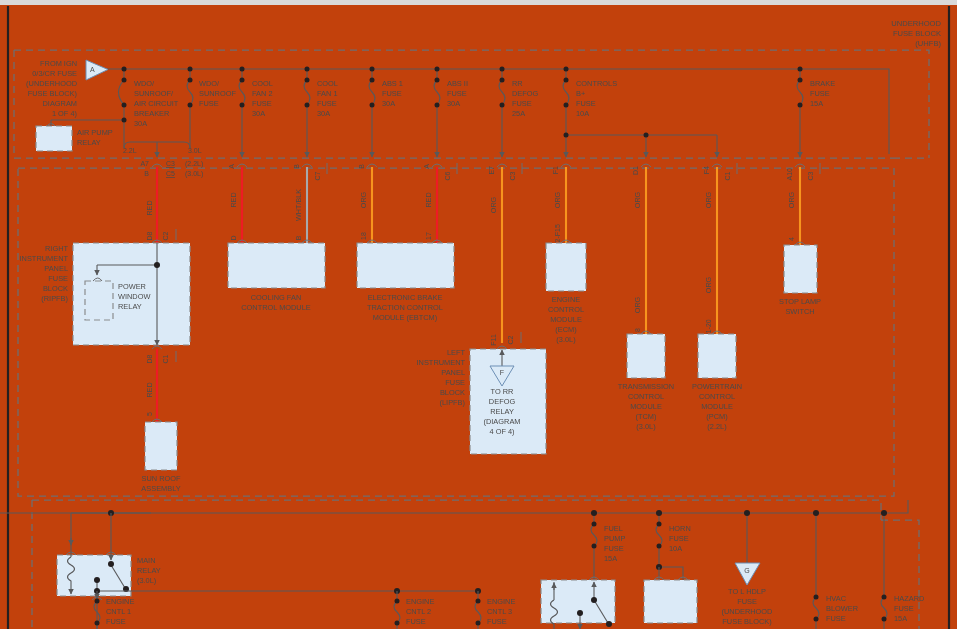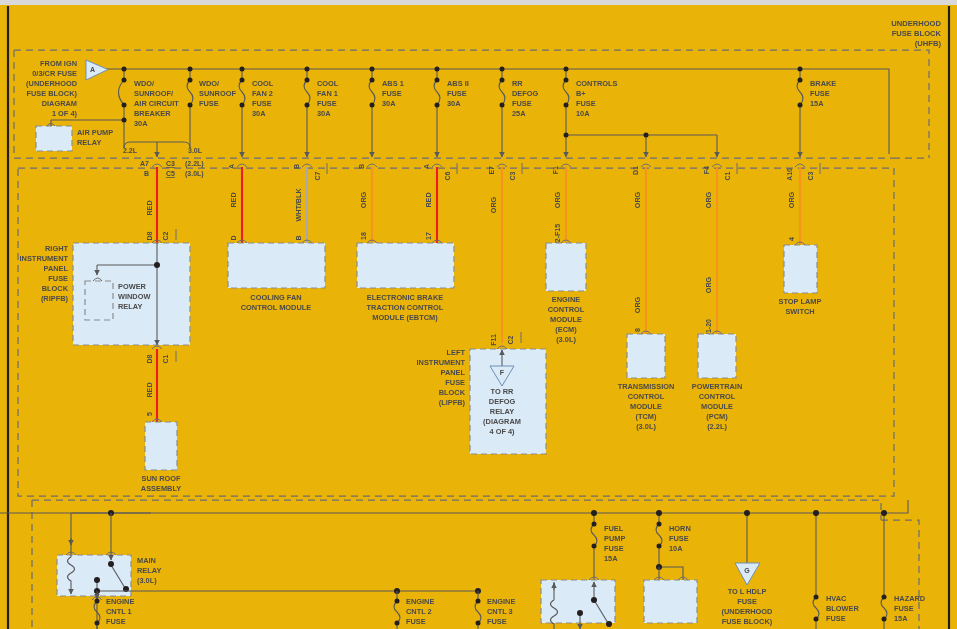--- a/index.html
+++ b/index.html
@@ -1,17 +1,17 @@
 <!DOCTYPE html>
 <html><head>
 <meta charset="utf-8">
 <style>
   html,body{margin:0;padding:0;background:#ffffff;}
   body{font-family:"Liberation Sans","DejaVu Sans",sans-serif;}
-  #stage{position:relative;width:957px;height:629px;background:#eab308;overflow:hidden;font-weight:bold;}
+  #stage{position:relative;width:957px;height:629px;background:#c2410c;overflow:hidden;}
   #svgroot{position:absolute;left:0;top:0;width:957px;height:629px;}
   text{font-family:"Liberation Sans","DejaVu Sans",sans-serif;fill:#4a4a4a;}
   .lbl{font-size:7.4px;}
   .lbl2{font-size:7.0px;}
   .wirelbl{font-size:7.2px;}
   .pinlbl{font-size:7.0px;}
   .ttl{font-size:7.6px;}
   .wire-red{stroke:#ee1b24;stroke-width:2.1;fill:none;}
   .wire-org{stroke:#f7941e;stroke-width:2.1;fill:none;}
   .wire-gry{stroke:#a7a9ac;stroke-width:2.1;fill:none;}

